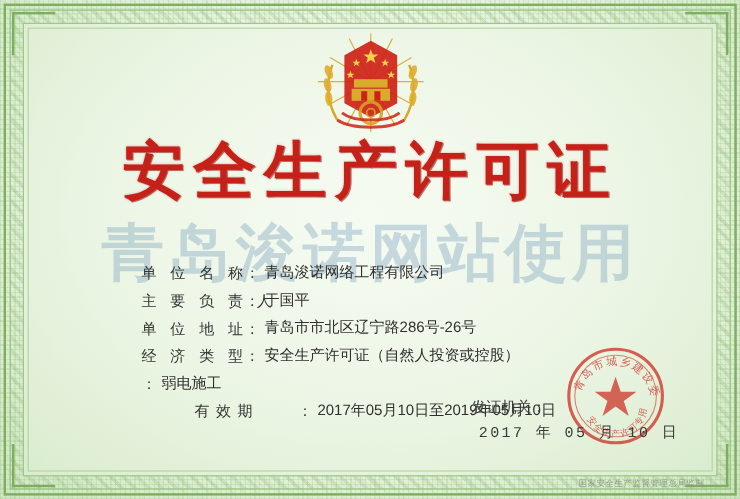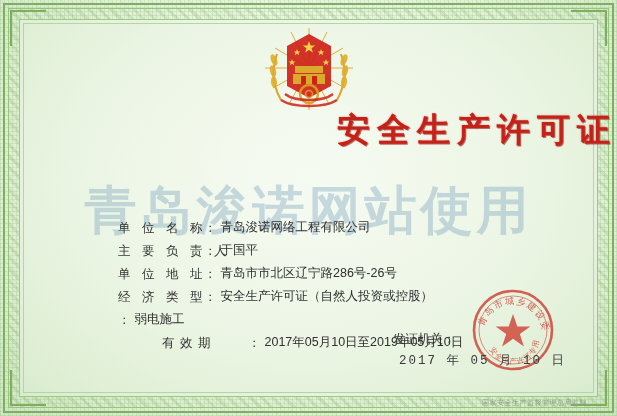--- a/index.html
+++ b/index.html
@@ -94,23 +94,23 @@
     width: 104px;
     height: 88px;
   }
 
   
   #title {
     position: absolute;
     left: 0;
     right: 0;
     top: 108px;
-    text-align: right;
+    text-align: center;
     font-family: "DejaVu Sans", "Liberation Sans", sans-serif;
-    font-size: 33px;
+    font-size: 52px;
     font-weight: bold;
     letter-spacing: 7px;
     color: #c62118;
     text-shadow:
       1px 1px 0 rgba(140,20,14,0.55),
       0 0 2px rgba(198,33,24,0.45);
     white-space: nowrap;
   }
 
   

